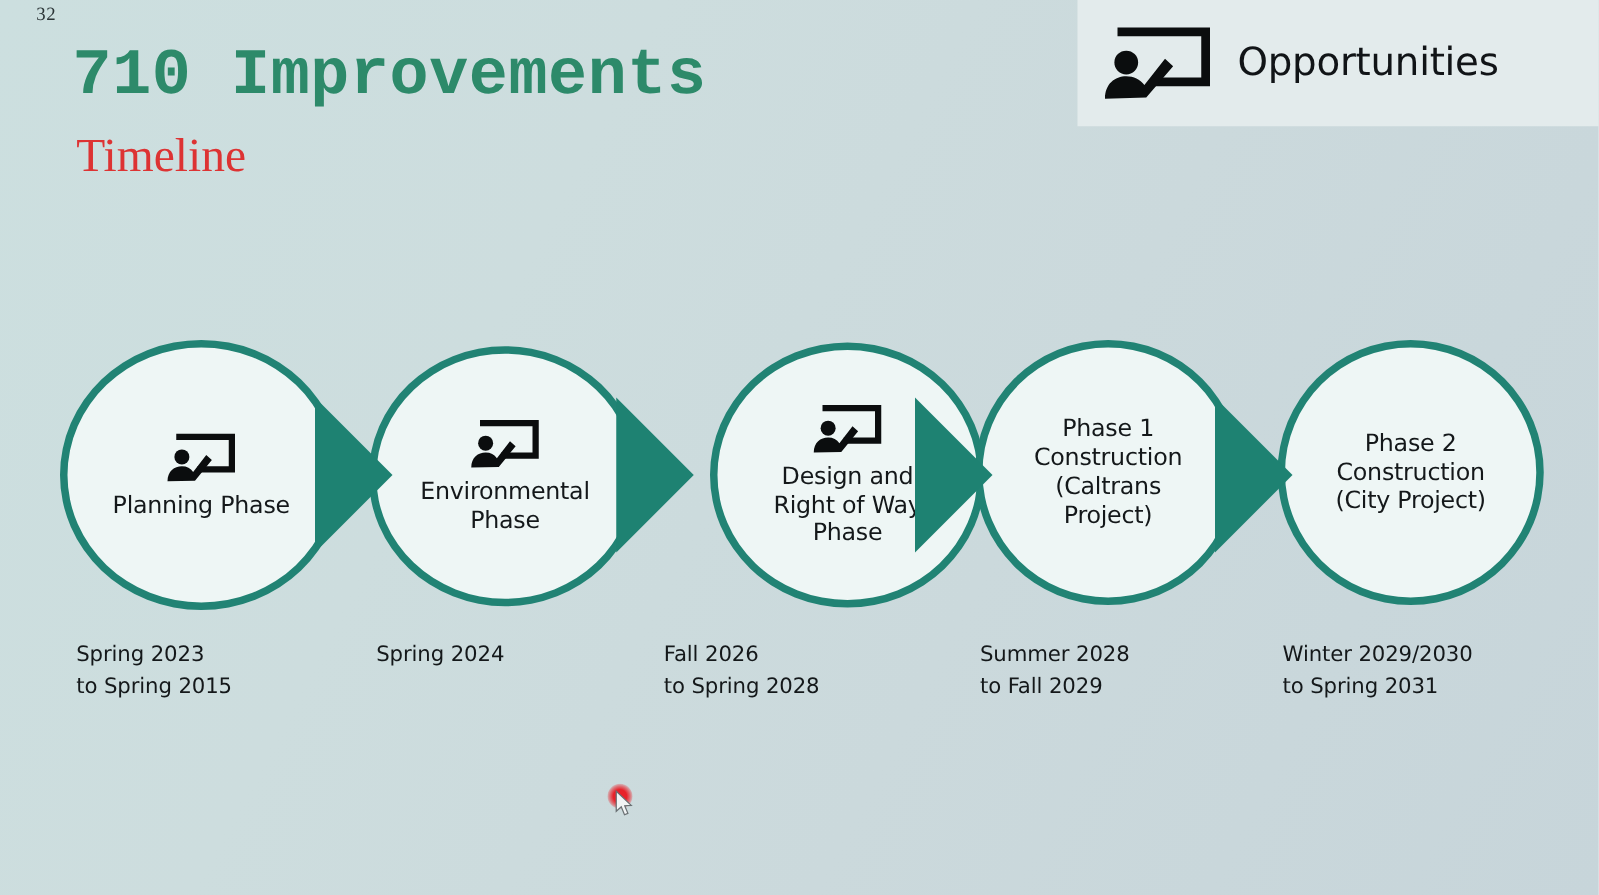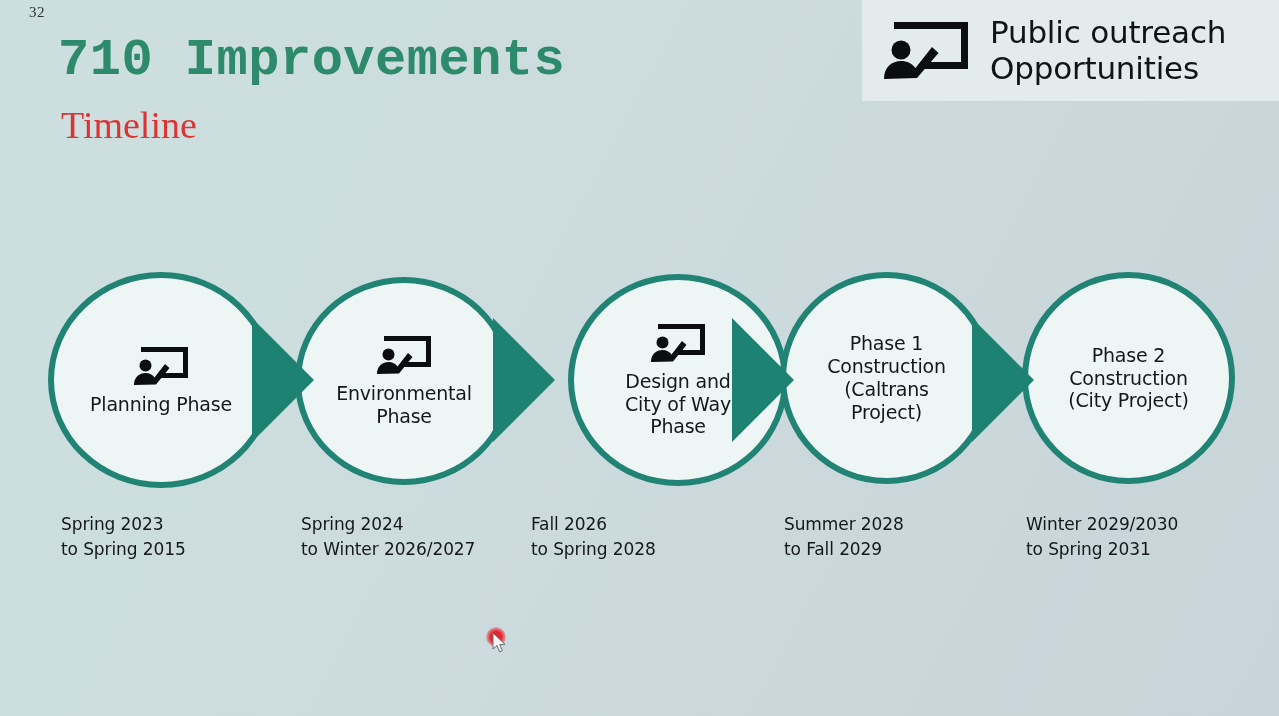--- a/index.html
+++ b/index.html
@@ -177,21 +177,20 @@
   <div class="title-main">710 Improvements</div>
   <div class="title-sub">Timeline</div>
 
   <div class="badge">
     <svg class="badge-icon" viewBox="0 0 100 66">
       <path d="M18 5 H92 V52 H46 V45 H85 V12 H18 Z" fill="#0b0d0e"></path>
       <circle cx="25" cy="33" r="9.5" fill="#0b0d0e"></circle>
       <path d="M8 62 C8 50 16 44 25 44 C31 44 36 46.5 39.5 51 L56 30 L62.5 36 L41 61 Z" fill="#0b0d0e"></path>
     </svg>
     <div class="badge-text">
-      <div>Public outreach</div>
       <div>Opportunities</div>
     </div>
   </div>
 
   <div id="timeline">
 
     <div class="arrow" style="left:252px; top:318px;"></div>
     <div class="arrow" style="left:493px; top:318px;"></div>
     <div class="arrow" style="left:732px; top:318px;"></div>
     <div class="arrow" style="left:972px; top:318px;"></div>
@@ -225,21 +224,21 @@
 
     <div class="node" style="left:568px; top:274px; width:220px; height:212px;">
       <div class="node-inner">
         <svg class="node-icon" viewBox="0 0 62 42">
           <path d="M11 2 H58 V33 H28 V28 H53 V7 H11 Z" fill="#0b0d0e"></path>
           <circle cx="15.5" cy="20.5" r="6" fill="#0b0d0e"></circle>
           <path d="M4 40 C4 32 9.5 28 15.5 28 C19.5 28 22.5 29.5 24.5 32.5 L35 19 L39.5 23 L26 39.5 Z" fill="#0b0d0e"></path>
         </svg>
         <div class="node-label">
           <div>Design and</div>
-          <div>City of Way</div>
+          <div>Right of Way</div>
           <div>Phase</div>
         </div>
       </div>
     </div>
 
     <div class="node" style="left:780px; top:272px; width:213px; height:212px;">
       <div class="node-inner">
         <div class="node-label">
           <div>Phase 1</div>
           <div>Construction</div>
@@ -258,21 +257,20 @@
         </div>
       </div>
     </div>
 
     <div class="caption" style="left:61px; top:512px;">
       <div>Spring 2023</div>
       <div>to Spring 2015</div>
     </div>
     <div class="caption" style="left:301px; top:512px;">
       <div>Spring 2024</div>
-      <div>to Winter 2026/2027</div>
     </div>
     <div class="caption" style="left:531px; top:512px;">
       <div>Fall 2026</div>
       <div>to Spring 2028</div>
     </div>
     <div class="caption" style="left:784px; top:512px;">
       <div>Summer 2028</div>
       <div>to Fall 2029</div>
     </div>
     <div class="caption" style="left:1026px; top:512px;">

